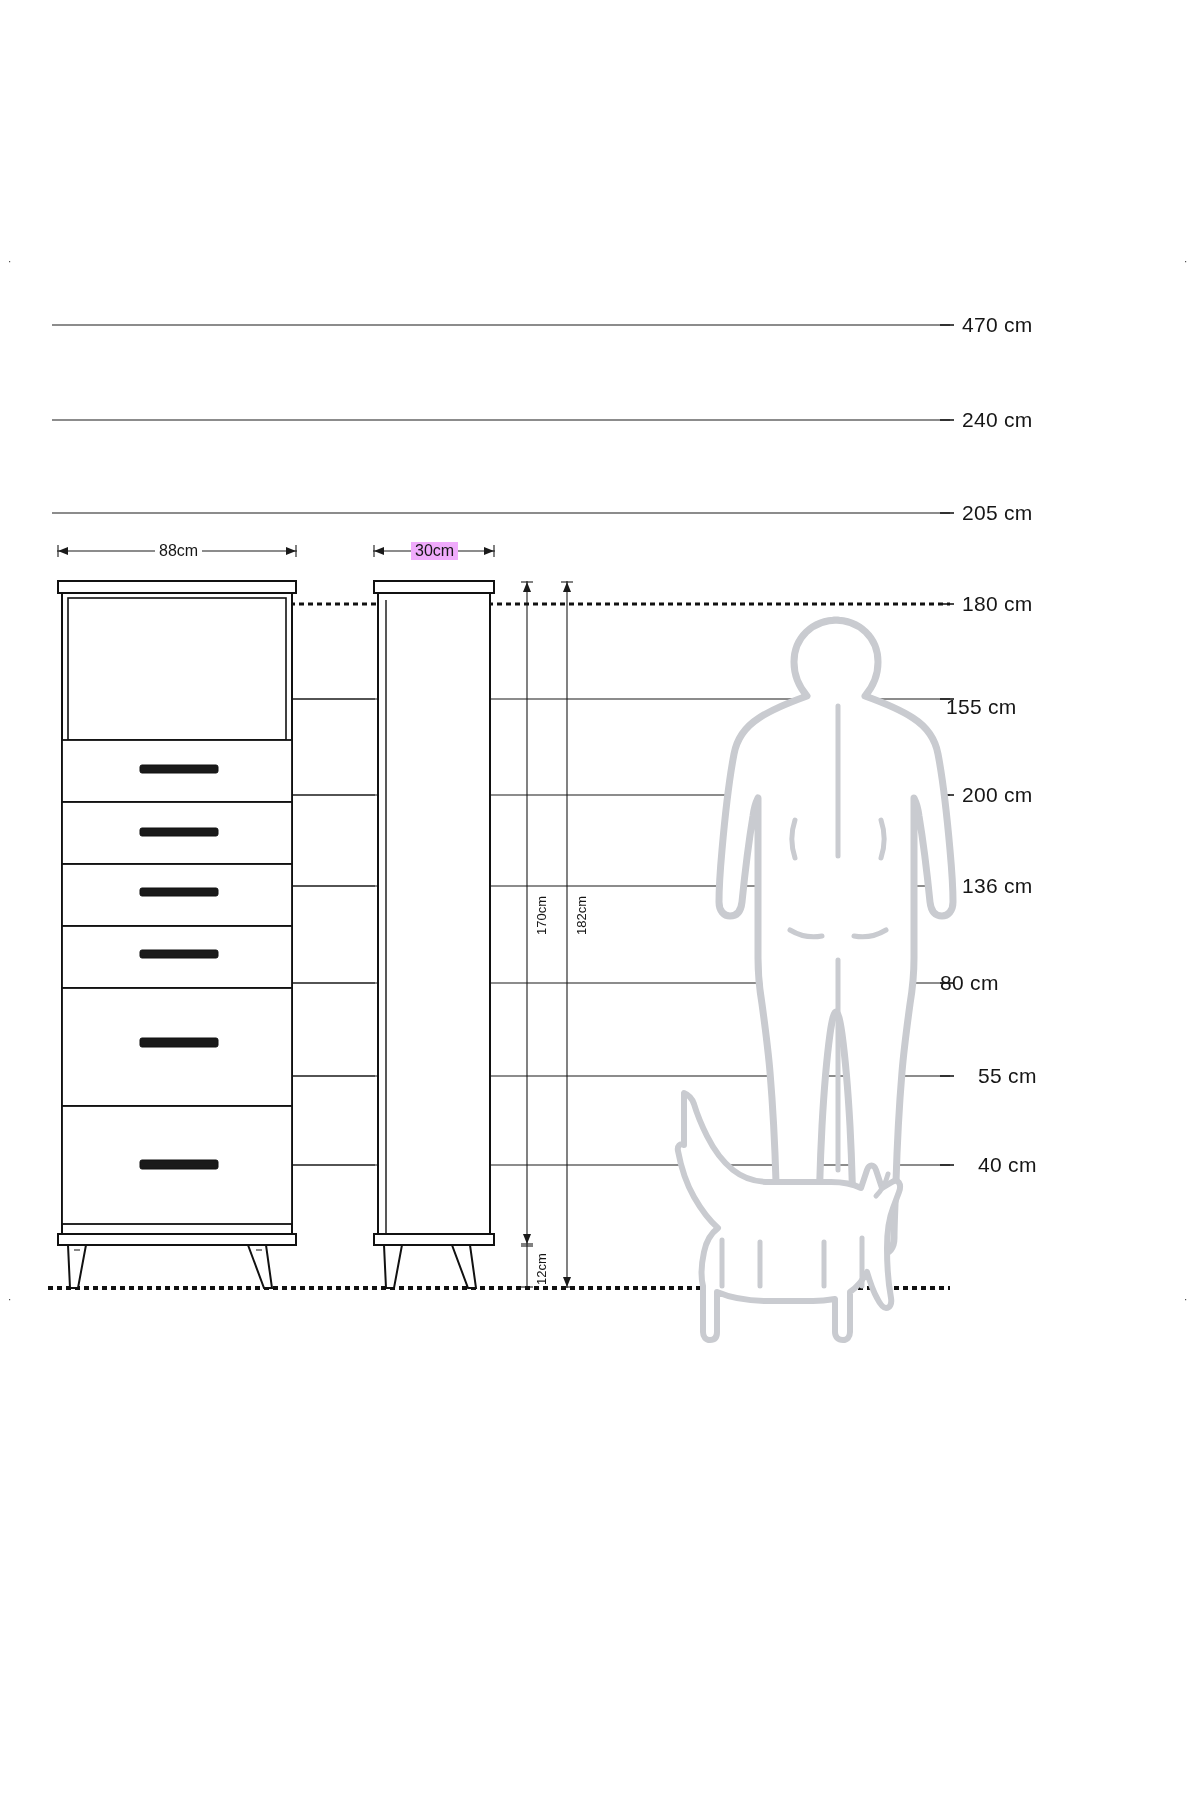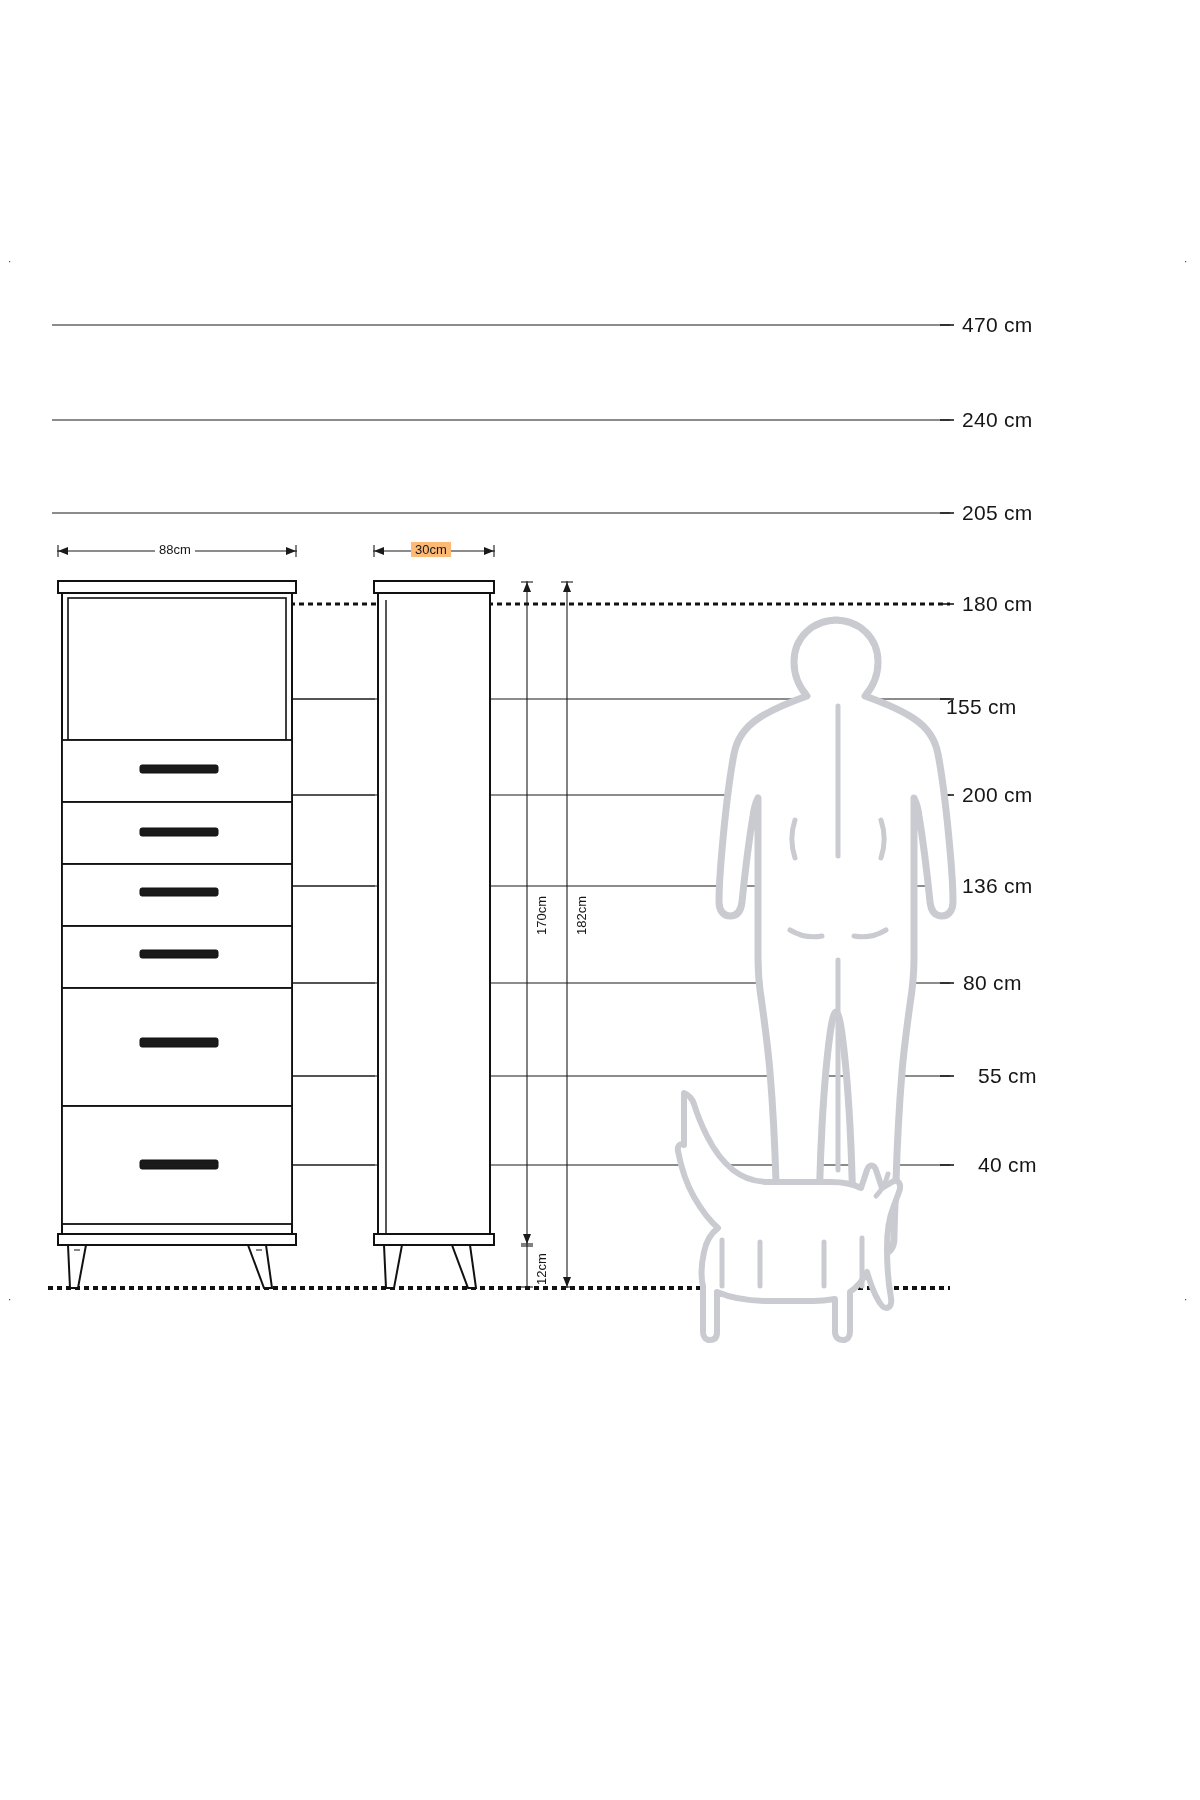--- a/index.html
+++ b/index.html
@@ -32,21 +32,21 @@
   .scale-label {
     position: absolute;
     font-size: 21px;
     color: #161616;
     letter-spacing: 0.3px;
     white-space: nowrap;
     font-family: "Liberation Sans", sans-serif;
   }
   .dim-label {
     position: absolute;
-    font-size: 13px;
+    font-size: 16px;
     color: #161616;
     white-space: nowrap;
     font-family: "Liberation Sans", sans-serif;
   }
   .vdim-label {
     position: absolute;
     font-size: 13px;
     color: #161616;
     white-space: nowrap;
     transform-origin: 0 0;
@@ -298,24 +298,24 @@
 
   </svg>
 
   <span class="scale-label" style="left:962px; top:313px;">470 cm</span>
   <span class="scale-label" style="left:962px; top:408px;">240 cm</span>
   <span class="scale-label" style="left:962px; top:501px;">205 cm</span>
   <span class="scale-label" style="left:962px; top:592px;text-align:center;">180 cm</span>
   <span class="scale-label" style="left:946px; top:687px;margin-top:8px;">155 cm</span>
   <span class="scale-label" style="left:962px; top:783px;">200 cm</span>
   <span class="scale-label" style="left:962px; top:874px;">136 cm</span>
-  <span class="scale-label" style="left:963px; top:971px;text-align:right;">80 cm</span>
+  <span class="scale-label" style="left:940px; top:971px;text-align:right;">80 cm</span>
   <span class="scale-label" style="left:978px; top:1064px;">55 cm</span>
   <span class="scale-label" style="left:978px; top:1153px;">40 cm</span>
 
   <span class="dim-label" style="left:155px; top:542px; background:#fff; padding:0 4px;">88cm</span>
-  <span class="dim-label" style="left:411px; top:542px; background:#fdba74; padding:0 4px;">30cm</span>
+  <span class="dim-label" style="left:411px; top:542px; background:#f0abfc; padding:0 4px;">30cm</span>
 
   <span class="vdim-label" style="left:534px; top:935px;">170cm</span>
   <span class="vdim-label" style="left:574px; top:935px;">182cm</span>
   <span class="vdim-label" style="left:534px; top:1285px;">12cm</span>
 
 </div>
 
 </body></html>

